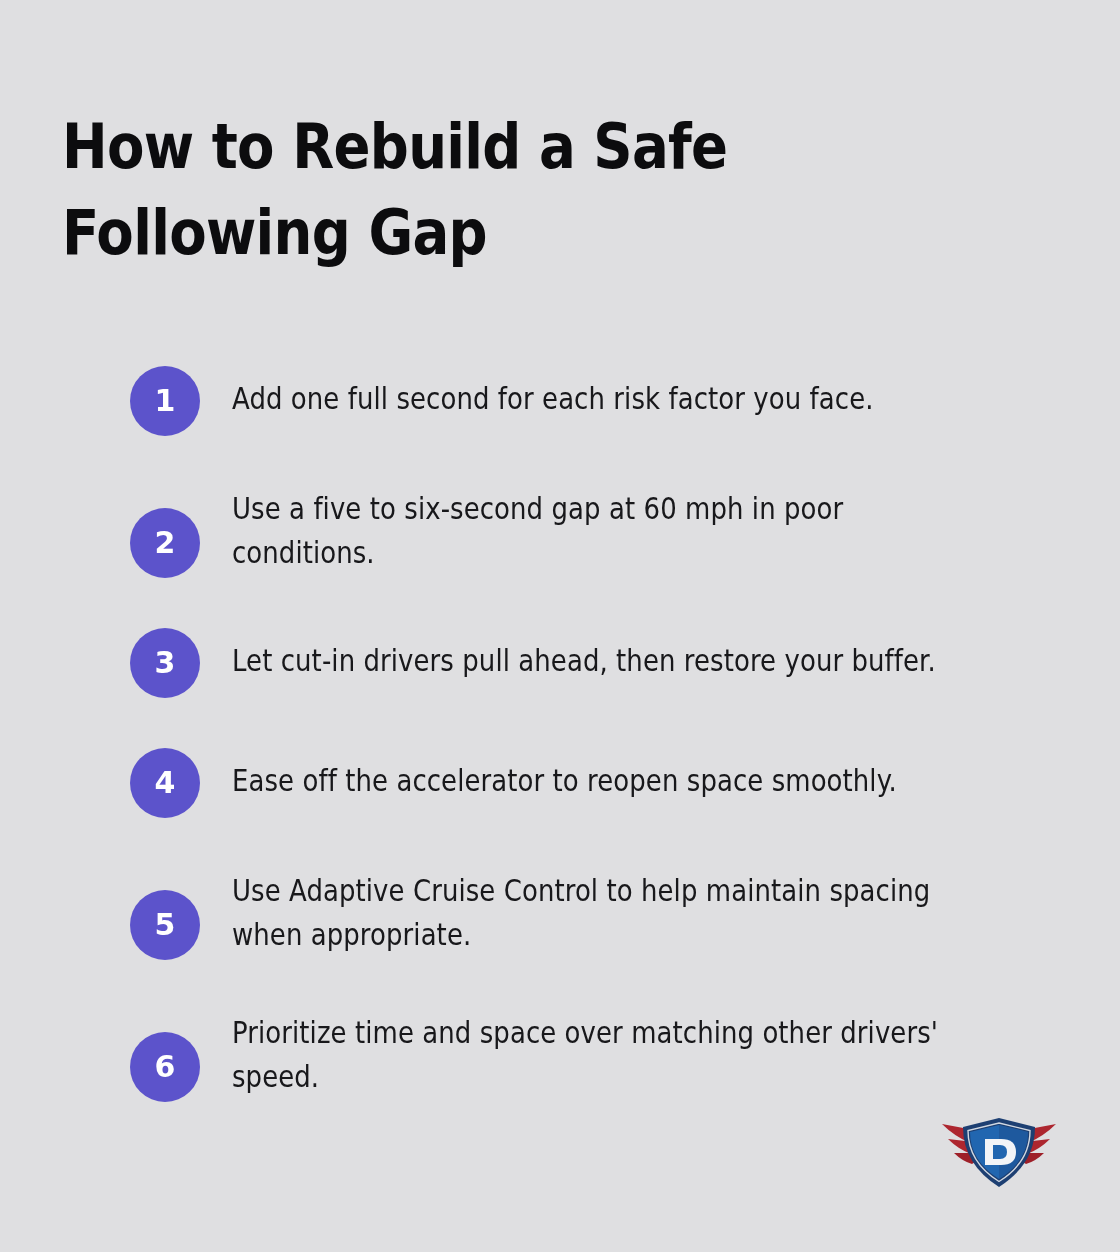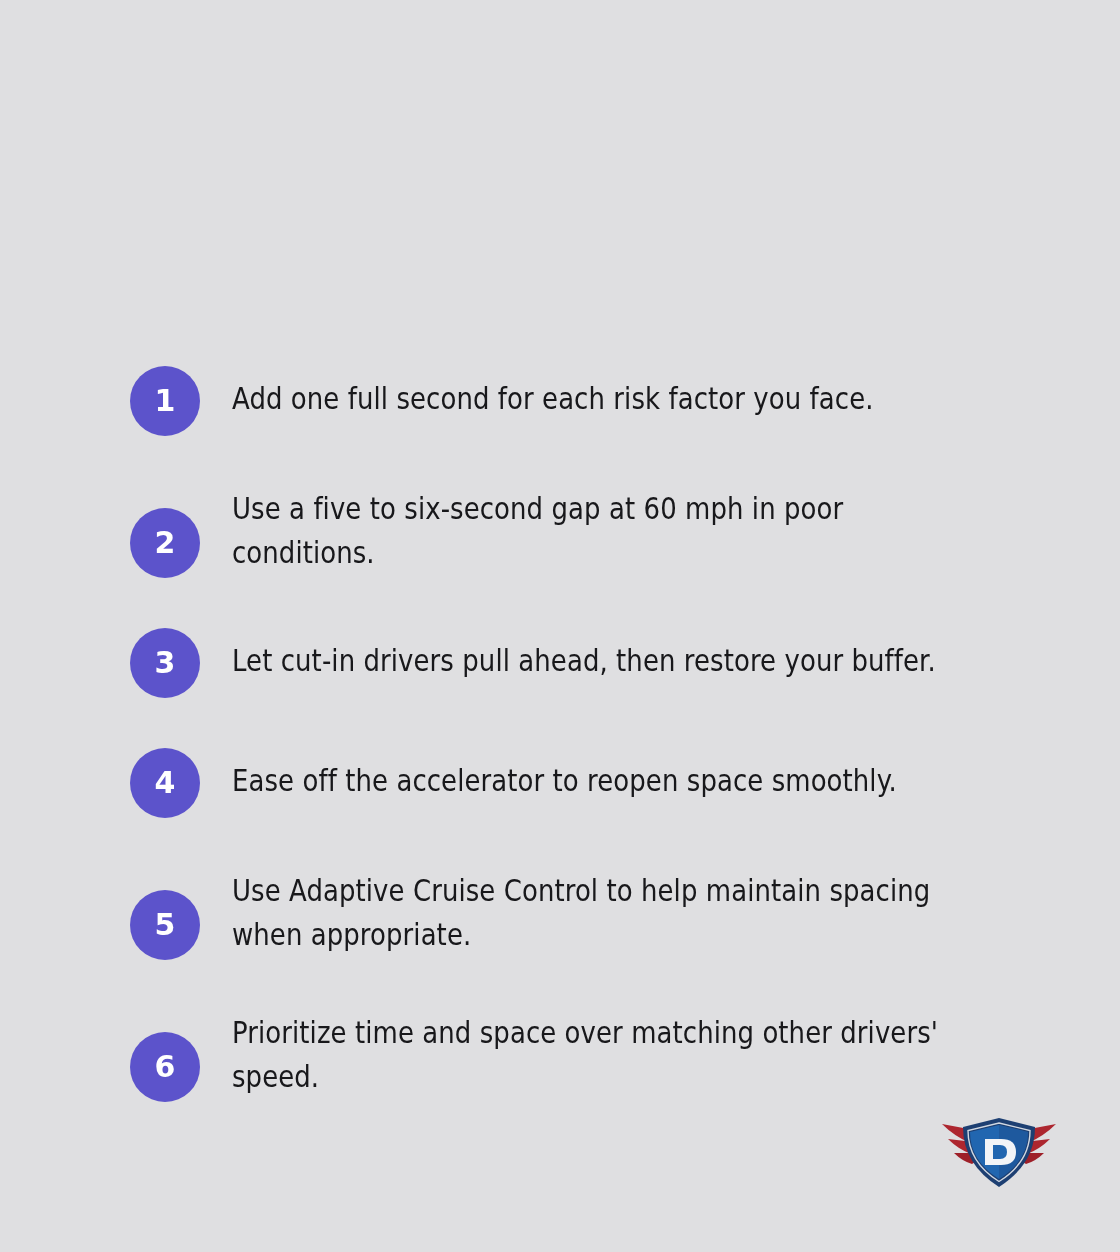--- a/index.html
+++ b/index.html
@@ -103,20 +103,24 @@
     width: 118px;
     height: 80px;
   }
   .logo svg { display: block; width: 100%; height: 100%; }
 </style>
 </head>
 <body>
 
 <div class="infographic">
 
+  <div class="title-block">
+    <h1 class="title">How to Rebuild a Safe
+Following Gap</h1>
+  </div>
 
   <ol class="steps">
 
     <li class="step one-line">
       <div class="step-badge">1</div>
       <div class="step-text">Add one full second for each risk factor you face.</div>
     </li>
 
     <li class="step two-line">
       <div class="step-badge">2</div>

